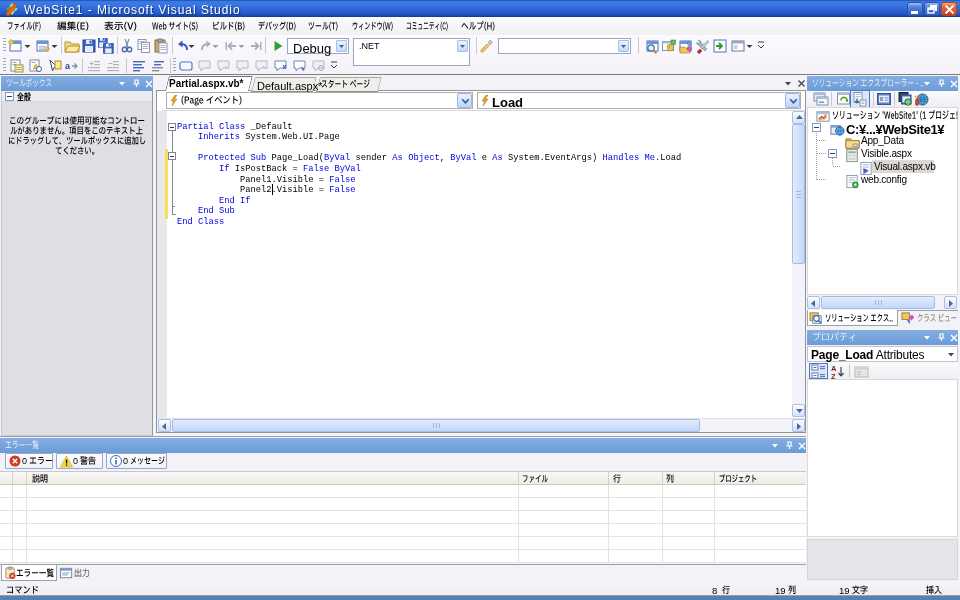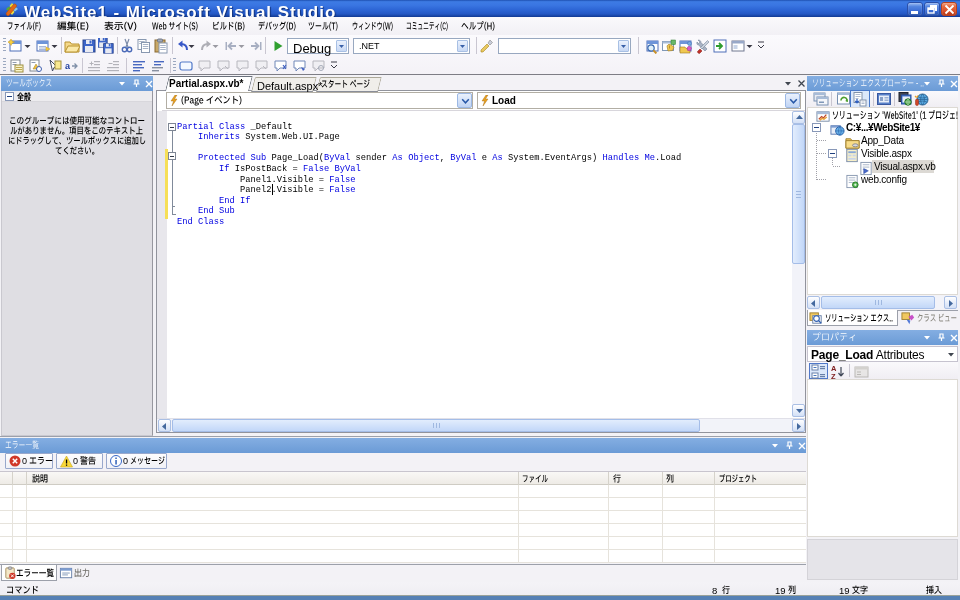--- a/index.html
+++ b/index.html
@@ -10,21 +10,21 @@
 </style></head><body>
 
 <div class="abs" style="left:0;top:0;width:960px;height:17px;background:linear-gradient(180deg,#1E50B0 0%,#3D7BE4 10%,#3A76E2 30%,#2C64D4 60%,#2458C4 82%,#16409E 96%,#123A92 100%)"></div>
 <svg class="abs" style="left:5px;top:2px" width="14" height="14" viewBox="0 0 14 14">
 <path d="M7 1l2.5 3L7 7 4.5 4z" fill="#E8D83A"></path>
 <path d="M1 7l3-2.5L7 7 4 9.5z" fill="#58A838"></path>
 <path d="M7 7l3-2.5L13 7l-3 2.5z" fill="#88C8E8"></path>
 <path d="M7 7l2.5 3L7 13l-2.5-3z" fill="#F0E040"></path>
 <rect x="-1" y="5.2" width="14" height="3.6" rx="1.8" fill="#E06818" transform="rotate(-50 7 7)" stroke="#B84808" stroke-width=".5"></rect>
 </svg>
-<div class="lat" style="left:24px;top:3px;font-size:17px;font-weight:bold;color:#fff;text-shadow:1px 1px 1px #10307A;letter-spacing:.95px">WebSite1 - Microsoft Visual Studio</div>
+<div class="lat" style="left:24px;top:3px;font-size:12px;font-weight:normal;color:#fff;text-shadow:1px 1px 1px #10307A;letter-spacing:.95px">WebSite1 - Microsoft Visual Studio</div>
 <div class="abs" style="left:907px;top:2px;width:16px;height:14px;border-radius:3px;background:linear-gradient(180deg,#9DBCF2 0%,#5284E0 30%,#3A6BD4 70%,#2450A8 100%);border:1px solid #2A4FA8;box-shadow:inset 0 0 1px rgba(255,255,255,.7)">
     <div class="abs" style="left:3px;top:8px;width:7px;height:3px;background:#fff"></div>
   </div>
 <div class="abs" style="left:924px;top:2px;width:16px;height:14px;border-radius:3px;background:linear-gradient(180deg,#9DBCF2 0%,#5284E0 30%,#3A6BD4 70%,#2450A8 100%);border:1px solid #2A4FA8;box-shadow:inset 0 0 1px rgba(255,255,255,.7)">
     <svg class="abs" style="left:2px;top:1px" width="11" height="11" viewBox="0 0 11 11">
       <path d="M3 1h7v6h-2V4H3z" fill="#fff"></path>
       <rect x="1" y="4" width="6" height="5" fill="none" stroke="#fff" stroke-width="1.4"></rect>
       <rect x="1" y="4" width="6" height="2" fill="#fff"></rect>
     </svg>
   </div>
@@ -164,21 +164,21 @@
     <path d="M4.5 3l8 5-8 5z" fill="#30A030"></path>
   </svg>
 <div class="abs" style="left:287px;top:38px;width:62px;height:16px;background:#fff;border:1px solid #98A8C0">
     <div class="lat" style="left:5px;top:2px;font-size:13px;font-weight:normal">Debug</div>
     <div class="abs" style="right:1px;top:1px;width:11px;height:12px;background:linear-gradient(180deg,#EAF1FD,#C8D8F4);border:1px solid #A8C0E4;border-radius:1px">
       <svg class="abs" style="left:1px;top:2px" width="7" height="7" viewBox="0 0 7 7">
         <path d="M1 2l2.5 3L6 2z" fill="#3860A8"></path>
       </svg>
     </div>
   </div>
-<div class="abs" style="left:353px;top:38px;width:117px;height:16px;background:#fff;border:1px solid #98A8C0">
+<div class="abs" style="left:353px;top:38px;width:117px;height:28px;background:#fff;border:1px solid #98A8C0">
     <div class="lat" style="left:5px;top:2px;font-size:9px;font-weight:normal">.NET</div>
     <div class="abs" style="right:1px;top:1px;width:11px;height:12px;background:linear-gradient(180deg,#EAF1FD,#C8D8F4);border:1px solid #A8C0E4;border-radius:1px">
       <svg class="abs" style="left:1px;top:2px" width="7" height="7" viewBox="0 0 7 7">
         <path d="M1 2l2.5 3L6 2z" fill="#3860A8"></path>
       </svg>
     </div>
   </div>
 <div class="abs" style="left:476px;top:37px;width:1px;height:17px;background:#C9C6D1"></div>
 <svg class="ico" style="left:479px;top:38px" width="16" height="16" viewBox="0 0 16 16">
     <path d="M2 12l6-6 2 2-6 6H2z" fill="#E8C860" stroke="#A88820" stroke-width=".6"></path>
@@ -393,21 +393,21 @@
 <div class="abs" style="left:477px;top:92px;width:324px;height:17px;background:#fff;border:1px solid #B2AEA4">
     <div class="abs" style="right:0;top:0;width:15px;height:15px;background:linear-gradient(180deg,#EAF1FD,#C0D4F4);border:1px solid #9CB8E4;border-radius:2px">
       <svg class="abs" style="left:3px;top:4px" width="9" height="7" viewBox="0 0 9 7">
         <path d="M1.2 1.2l3.3 3.6 3.3-3.6" stroke="#2858A8" stroke-width="1.5" fill="none"></path>
       </svg>
     </div>
   </div>
 <svg class="abs" style="left:481px;top:95px" width="9" height="11" viewBox="0 0 9 11">
     <path d="M5 0L1 6h2.5L2 11l5-7H4.5L7 0z" fill="#E8A020" stroke="#A06810" stroke-width=".4"></path>
   </svg>
-<div class="lat" style="left:492px;top:95px;font-size:10px;font-weight:bold">Load</div>
+<div class="lat" style="left:492px;top:95px;font-size:13px;font-weight:bold">Load</div>
 <div class="abs" style="left:162px;top:110px;width:643px;height:1px;background:#D8D6DC"></div>
 <div class="lat" style="left:177.0px;top:121.5px;font-family:'Liberation Mono',monospace;font-size:8.75px;line-height:10.6px"><span style="color:#0000E0">Partial</span> <span style="color:#0000E0">Class</span> _Default</div>
 <div class="lat" style="left:177.0px;top:132.1px;font-family:'Liberation Mono',monospace;font-size:8.75px;line-height:10.6px">    <span style="color:#0000E0">Inherits</span> System.Web.UI.Page</div>
 <div class="lat" style="left:177.0px;top:153.3px;font-family:'Liberation Mono',monospace;font-size:8.75px;line-height:10.6px">    <span style="color:#0000E0">Protected</span> <span style="color:#0000E0">Sub</span> Page_Load(<span style="color:#0000E0">ByVal</span> sender <span style="color:#0000E0">As</span> <span style="color:#0000E0">Object</span>, <span style="color:#0000E0">ByVal</span> e <span style="color:#0000E0">As</span> System.EventArgs) <span style="color:#0000E0">Handles</span> <span style="color:#0000E0">Me</span>.Load</div>
 <div class="lat" style="left:177.0px;top:163.9px;font-family:'Liberation Mono',monospace;font-size:8.75px;line-height:10.6px">        <span style="color:#0000E0">If</span> IsPostBack = <span style="color:#0000E0">False</span> <span style="color:#0000E0">ByVal</span></div>
 <div class="lat" style="left:177.0px;top:174.5px;font-family:'Liberation Mono',monospace;font-size:8.75px;line-height:10.6px">            Panel1.Visible = <span style="color:#0000E0">False</span></div>
 <div class="lat" style="left:177.0px;top:185.1px;font-family:'Liberation Mono',monospace;font-size:8.75px;line-height:10.6px">            Panel2.Visible = <span style="color:#0000E0">False</span></div>
 <div class="lat" style="left:177.0px;top:195.7px;font-family:'Liberation Mono',monospace;font-size:8.75px;line-height:10.6px">        <span style="color:#0000E0">End</span> <span style="color:#0000E0">If</span></div>
 <div class="lat" style="left:177.0px;top:206.3px;font-family:'Liberation Mono',monospace;font-size:8.75px;line-height:10.6px">    <span style="color:#0000E0">End</span> <span style="color:#0000E0">Sub</span></div>
 <div class="lat" style="left:177.0px;top:216.9px;font-family:'Liberation Mono',monospace;font-size:8.75px;line-height:10.6px"><span style="color:#0000E0">End</span> <span style="color:#0000E0">Class</span></div>
@@ -526,21 +526,21 @@
   </svg>
 <div class="abs" style="left:812px;top:123px;width:9px;height:9px;background:#fff;border:1px solid #8898B8">
     <div class="abs" style="left:1px;top:3px;width:5px;height:1px;background:#204080"></div>
   </div>
 <svg class="ico" style="left:830px;top:122px" width="15" height="15" viewBox="0 0 16 16">
     <rect x="1" y="4" width="10" height="9" fill="#E8EEF8" stroke="#5878B0"></rect>
     <rect x="1" y="4" width="10" height="2" fill="#7C9CD0"></rect>
     <circle cx="10.5" cy="9.5" r="4.5" fill="#68B0E8" stroke="#2860A8"></circle>
     <path d="M6 9.5h9M10.5 5c-2 2.5-2 6.5 0 9M10.5 5c2 2.5 2 6.5 0 9" stroke="#2860A8" stroke-width=".6" fill="none"></path>
   </svg>
-<div class="lat" style="left:846px;top:122px;font-size:10px;font-weight:bold;letter-spacing:-.4px">C:¥...¥WebSite1¥</div>
+<div class="lat" style="left:846px;top:122px;font-size:13px;font-weight:bold;letter-spacing:-.4px">C:¥...¥WebSite1¥</div>
 <svg class="ico" style="left:845px;top:135px" width="15" height="15" viewBox="0 0 16 16">
     <path d="M1 4h5l1.5 2H15v8H1z" fill="#F0C860" stroke="#A08030"></path>
     <path d="M1 6h14v8H1z" fill="#F8DC88" stroke="#A08030"></path>
     <ellipse cx="11" cy="11" rx="3" ry="1.6" fill="#D8D8E0" stroke="#888"></ellipse>
   </svg>
 <div class="lat" style="left:861px;top:135px;font-size:10px;letter-spacing:-.2px">App_Data</div>
 <div class="abs" style="left:828px;top:149px;width:9px;height:9px;background:#fff;border:1px solid #8898B8">
     <div class="abs" style="left:1px;top:3px;width:5px;height:1px;background:#204080"></div>
   </div>
 <svg class="ico" style="left:845px;top:148px" width="15" height="15" viewBox="0 0 16 16">

